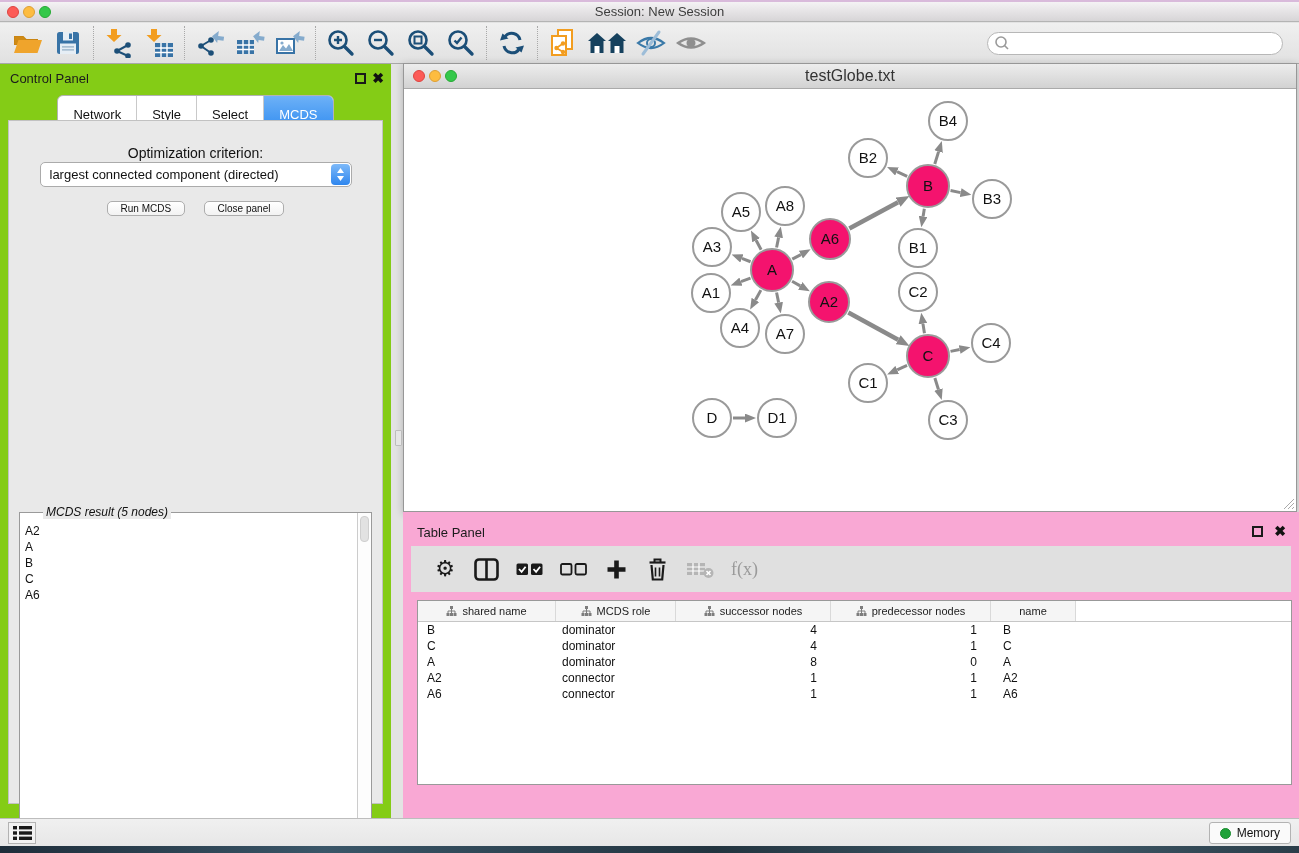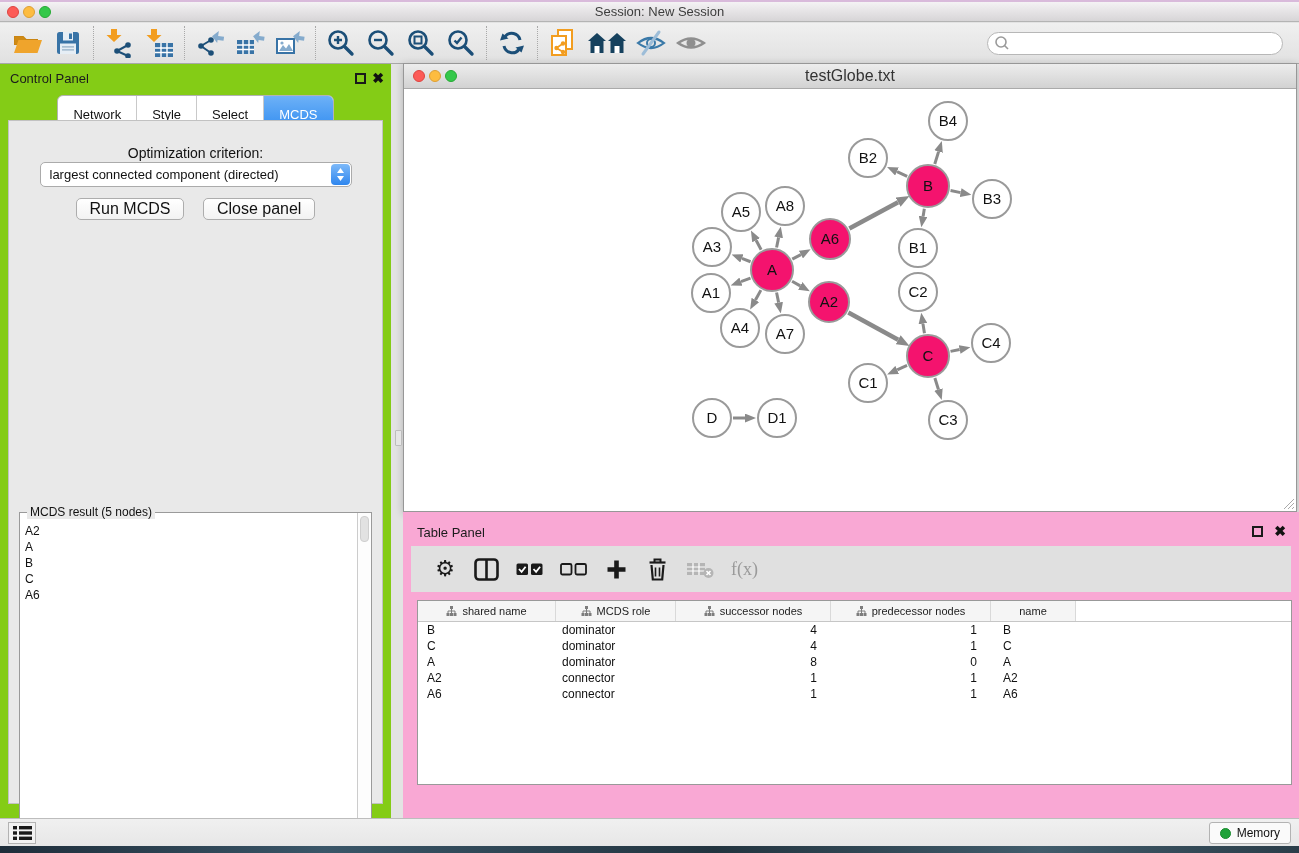--- a/index.html
+++ b/index.html
@@ -40,25 +40,25 @@
   .cp-content { position:absolute; left:8px; top:56px; width:375px; height:747px; height:684px;
     background:#e9e9e9; border:1px solid #c2c2c2; }
   .opt-label { text-align:center; margin-top:24px; font-size:14px; color:#111; }
   .dropdown { position:relative; margin:1px auto 0; width:312px; height:25px; background:#fff;
     border:1px solid #ababab; border-radius:5px; font-size:13px; color:#111;
     display:flex; align-items:center; padding-left:9px; }
   .dropdown .stepper { position:absolute; right:1px; top:1px; width:19px; height:21px; border-radius:4px;
     background:linear-gradient(#7db9f9,#2e86ee); display:flex; align-items:center; justify-content:center; }
   .btn-row { margin-top:11px; text-align:center; }
   .mac-btn { display:inline-block; background:linear-gradient(#ffffff,#f2f2f2); border:1px solid #adadad;
-    border-radius:5px; padding:1px 13px; font-size:16px; color:#111; margin:0 7px; }
+    border-radius:5px; padding:1px 13px; font-size:10px; color:#111; margin:0 7px; }
   .result-box { position:absolute; left:10px; top:391px; width:353px; height:346px;
     border:1px solid #9a9a9a; background:#fff; }
-  .result-legend { position:absolute; left:7px; top:-8px; background:#e9e9e9; padding:0 3px;
-    font-size:12px; color:#111; }
+  .result-legend { position:absolute; left:23px; top:-8px; background:#e9e9e9; padding:0 3px;
+    font-size:12px; color:#111;font-style:italic; }
   .result-list { position:absolute; left:1px; top:7px; right:14px; bottom:1px; font-size:12px;
     color:#111; padding:3px 0 0 4px; line-height:16px; }
   .result-scroll { position:absolute; right:0; top:0; bottom:0; width:14px; background:#fdfdfd;
     border-left:1px solid #ccc; }
   .result-scroll .thumb { position:absolute; left:2px; top:3px; width:9px; height:26px;
     background:#e2e2e2; border:1px solid #cfcfcf; border-radius:4px; }
 
   
   .net-window { position:absolute; left:403px; top:63px; width:894px; height:449px;
     border:1px solid #979797; background:#fff; box-shadow:0 2px 8px rgba(0,0,0,0.22); }

